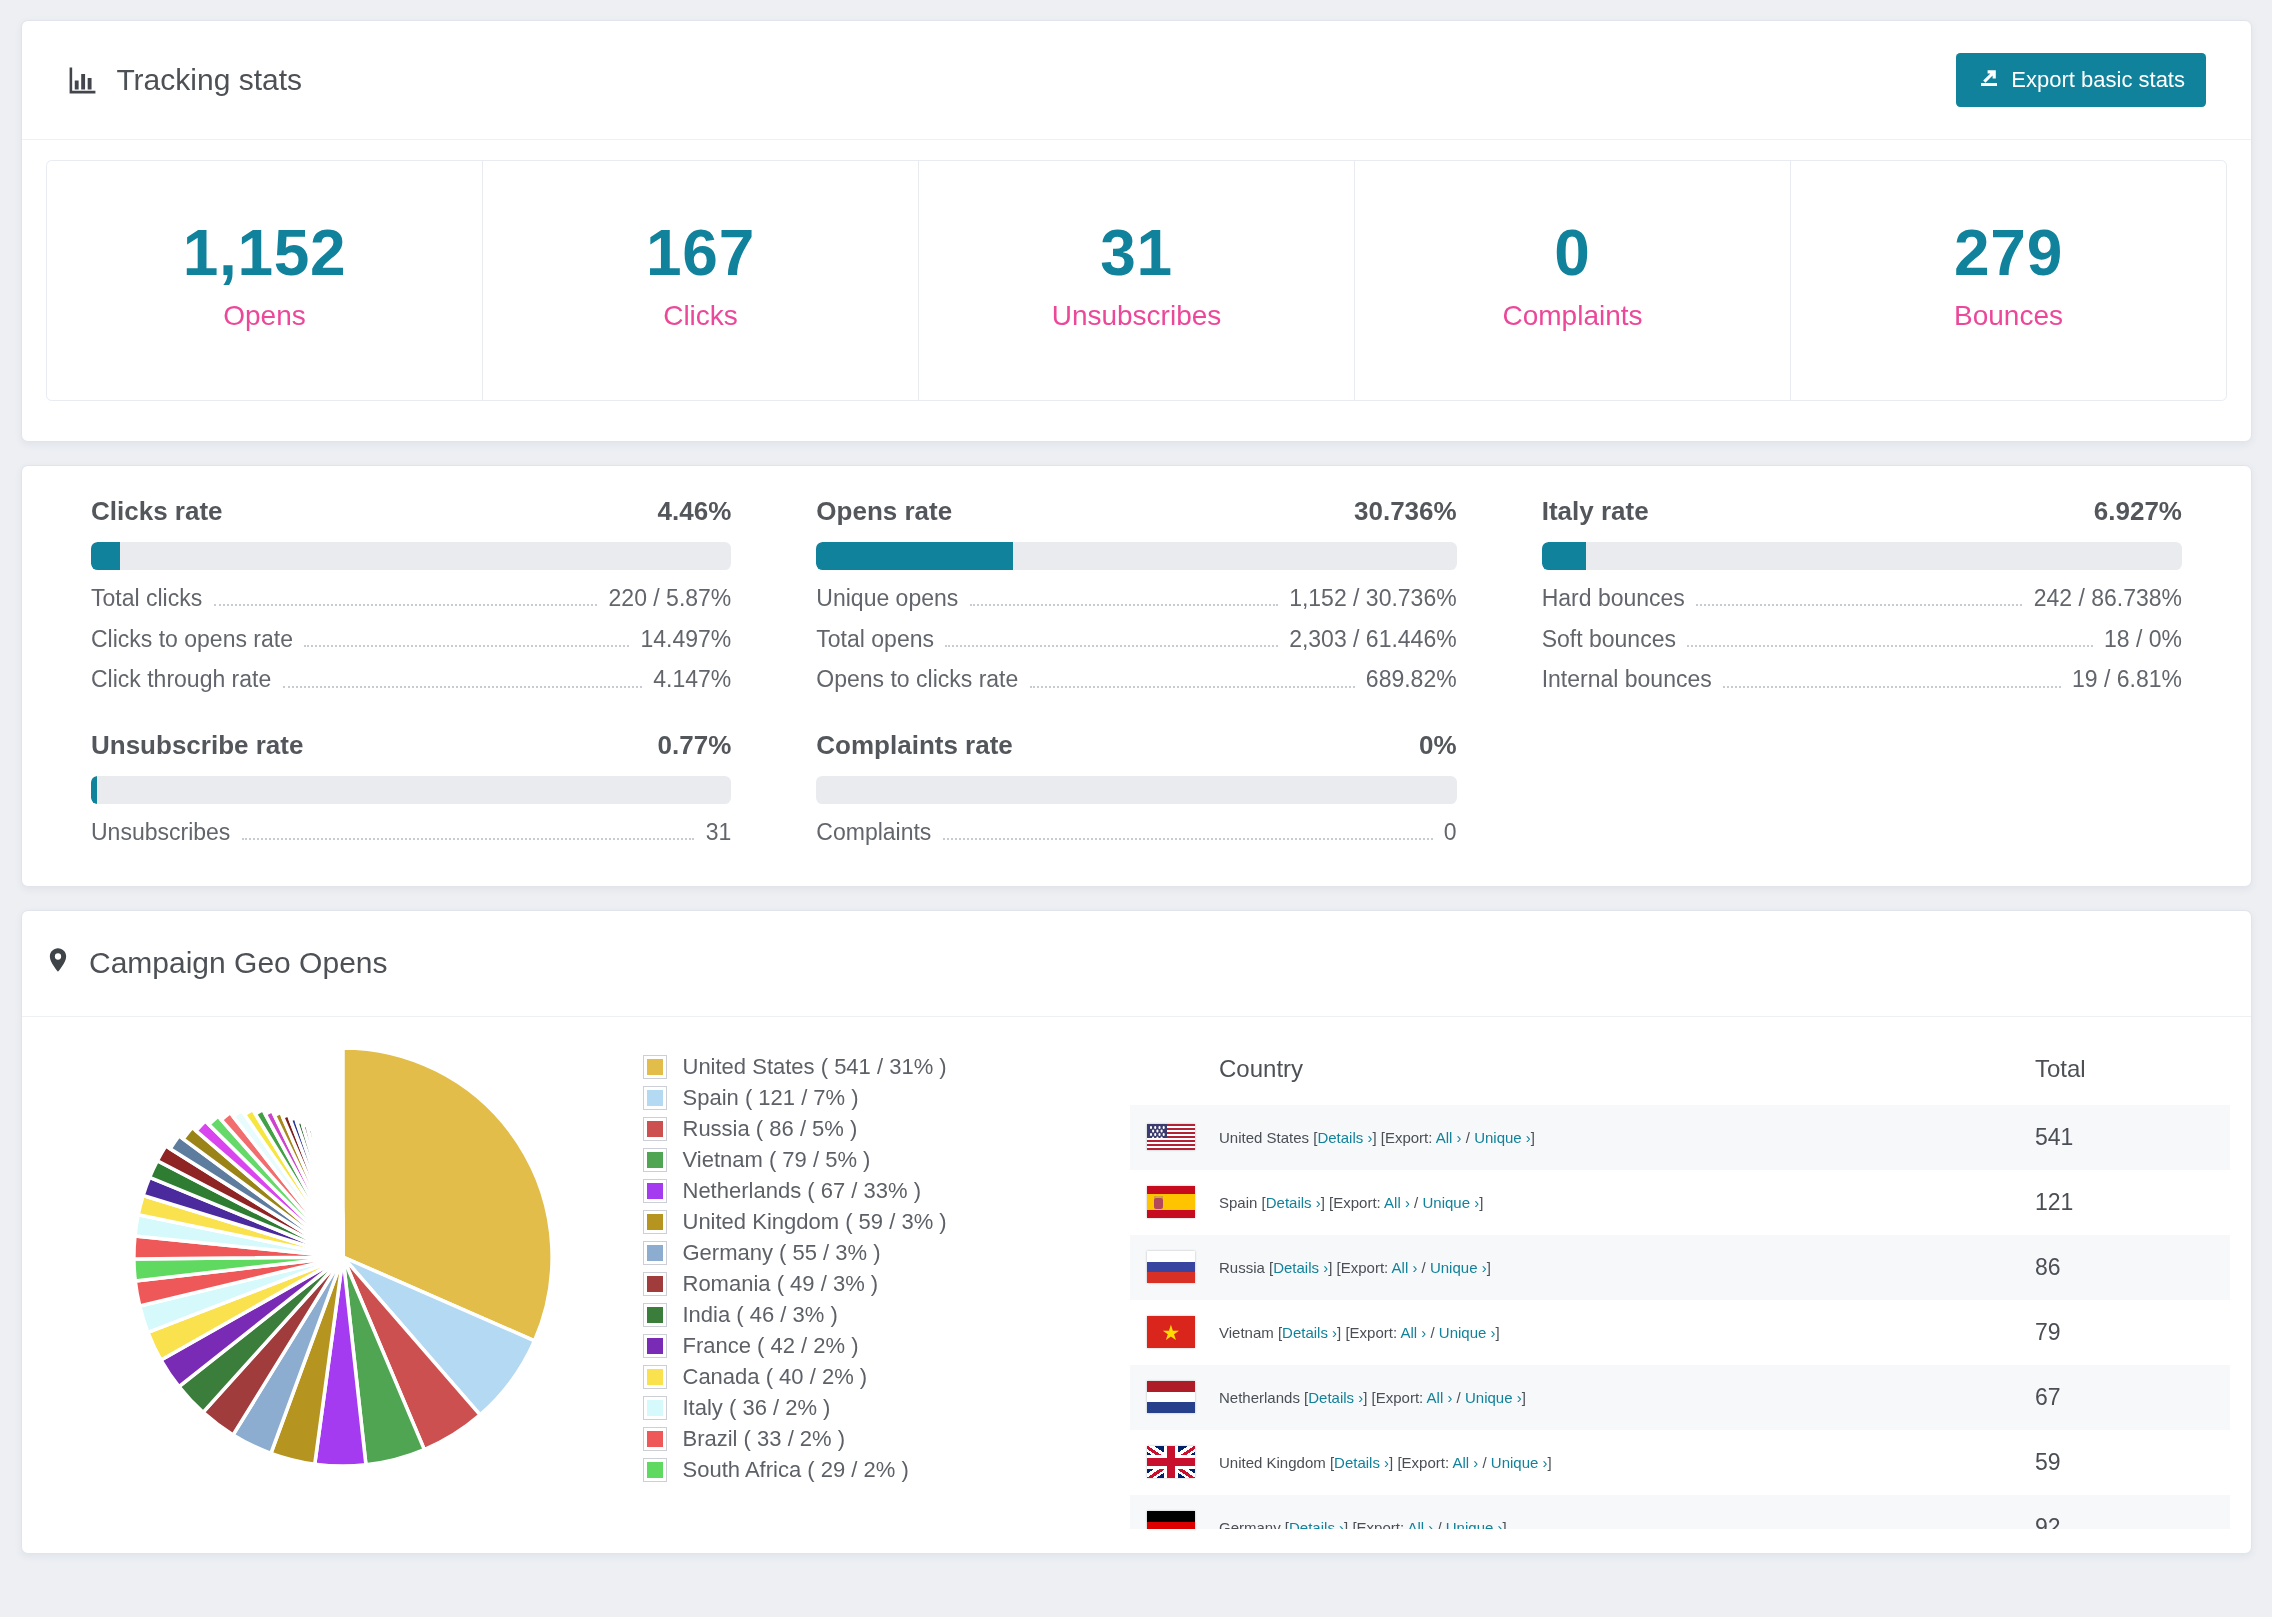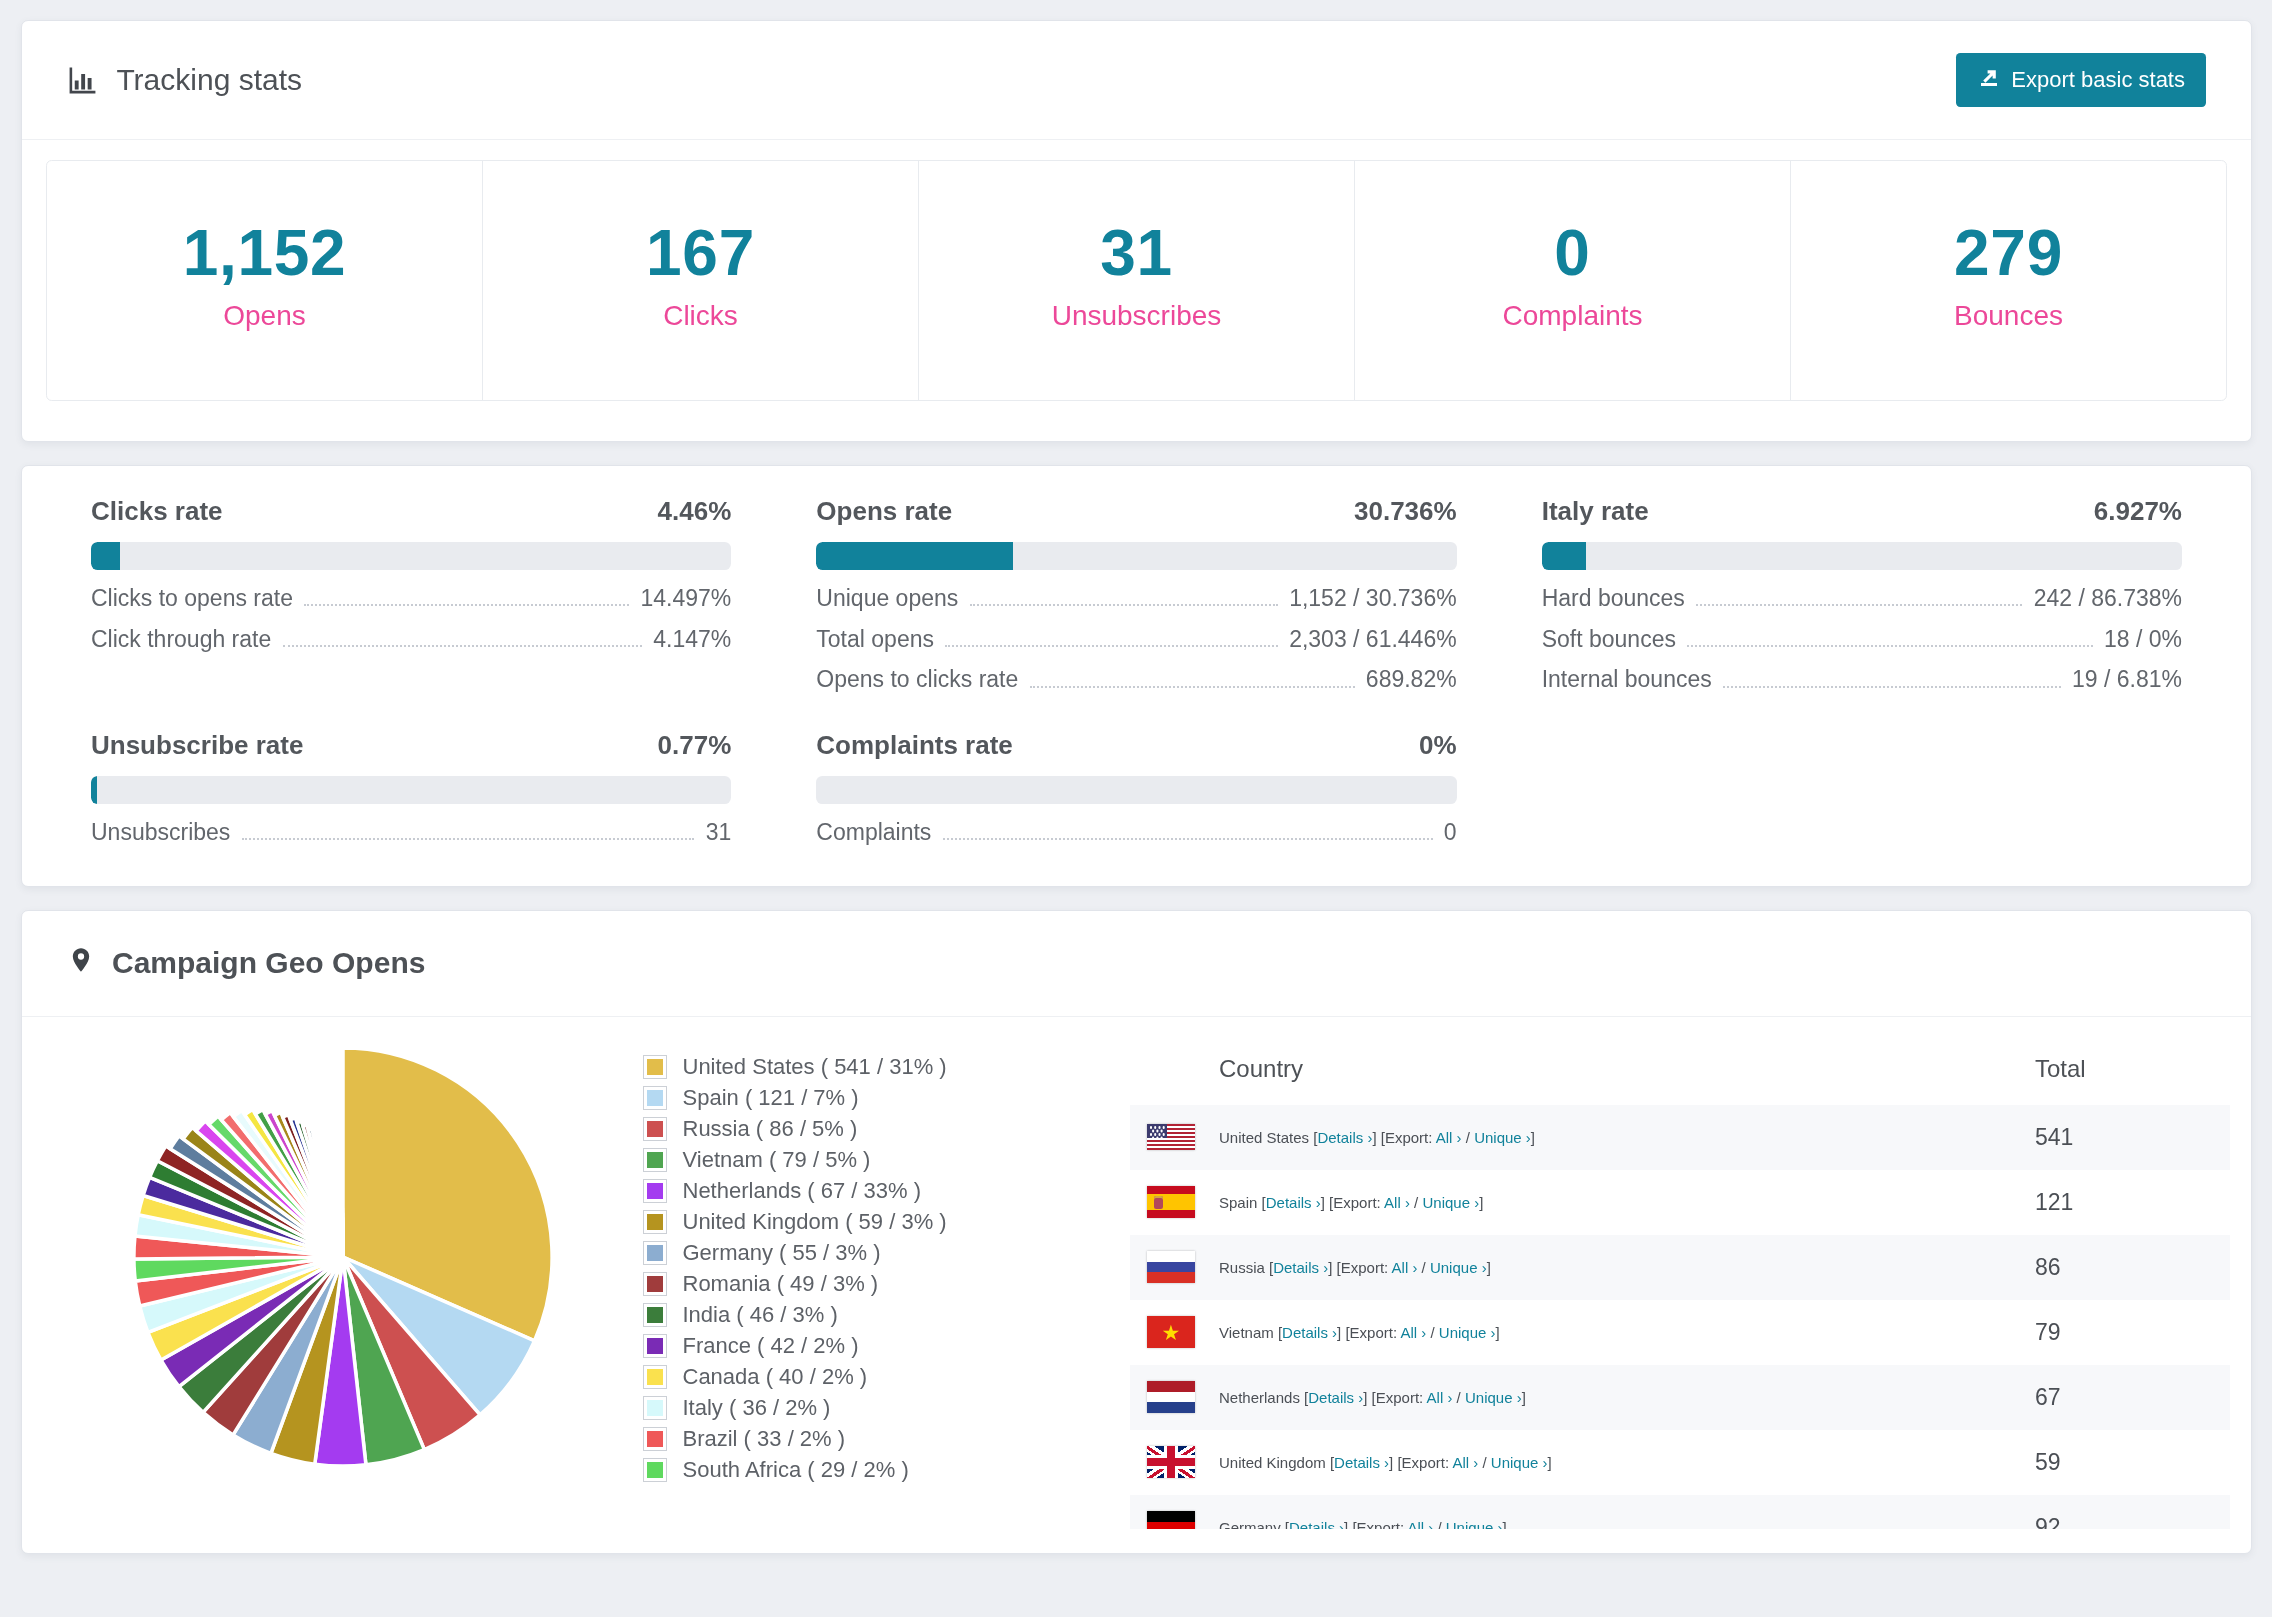--- a/index.html
+++ b/index.html
@@ -67,22 +67,22 @@
   .rate-row .leader {
     flex:1; border-bottom:2.1px dotted #c7cbd2;
     margin:0 11.3px 5px; align-self:flex-end; min-width:28px;
   }
   .rate-row .rv { white-space:nowrap; }
 
   
   #panel-geo { margin-top:22.6px; height:644px; overflow:hidden; }
   .geo-head {
     display:flex; align-items:center; gap:17px;
-    padding:32px 45px; border-bottom:1.4px solid #eef0f3;
-    font-size:30px; color:#4d5156;font-weight:bold;
+    padding:32px 22px; border-bottom:1.4px solid #eef0f3;
+    font-size:30px; color:#4d5156;
   }
   .geo-content { display:flex; padding:17px 21px 0 0; }
   .pie-wrap { width:438px; height:438px; margin-left:102px; margin-top:4.2px; flex:none; }
   .legend { width:438px; flex:none; margin-left:81px; padding-top:20px; }
   .legend-item { display:flex; align-items:center; margin-bottom:5px; }
   .swatch {
     width:24px; height:24px; flex:none;
     border:1.4px solid #ccd0d6; background:#fff; padding:2.8px;
     display:inline-flex;
   }
@@ -180,20 +180,25 @@
       <div class="rate-head">
         <span class="rate-title">Clicks rate</span>
         <span class="rate-value">4.46%</span>
       </div>
       <div class="bar">
           <div class="bar-fill" style="width: 4.46%;"></div>
         </div>
       <div class="rate-rows">
 
 
+          <div class="rate-row">
+            <span class="rl">Total clicks</span>
+            <span class="leader"></span>
+            <span class="rv">220 / 5.87%</span>
+          </div>
 
           <div class="rate-row">
             <span class="rl">Clicks to opens rate</span>
             <span class="leader"></span>
             <span class="rv">14.497%</span>
           </div>
 
           <div class="rate-row">
             <span class="rl">Click through rate</span>
             <span class="leader"></span>

